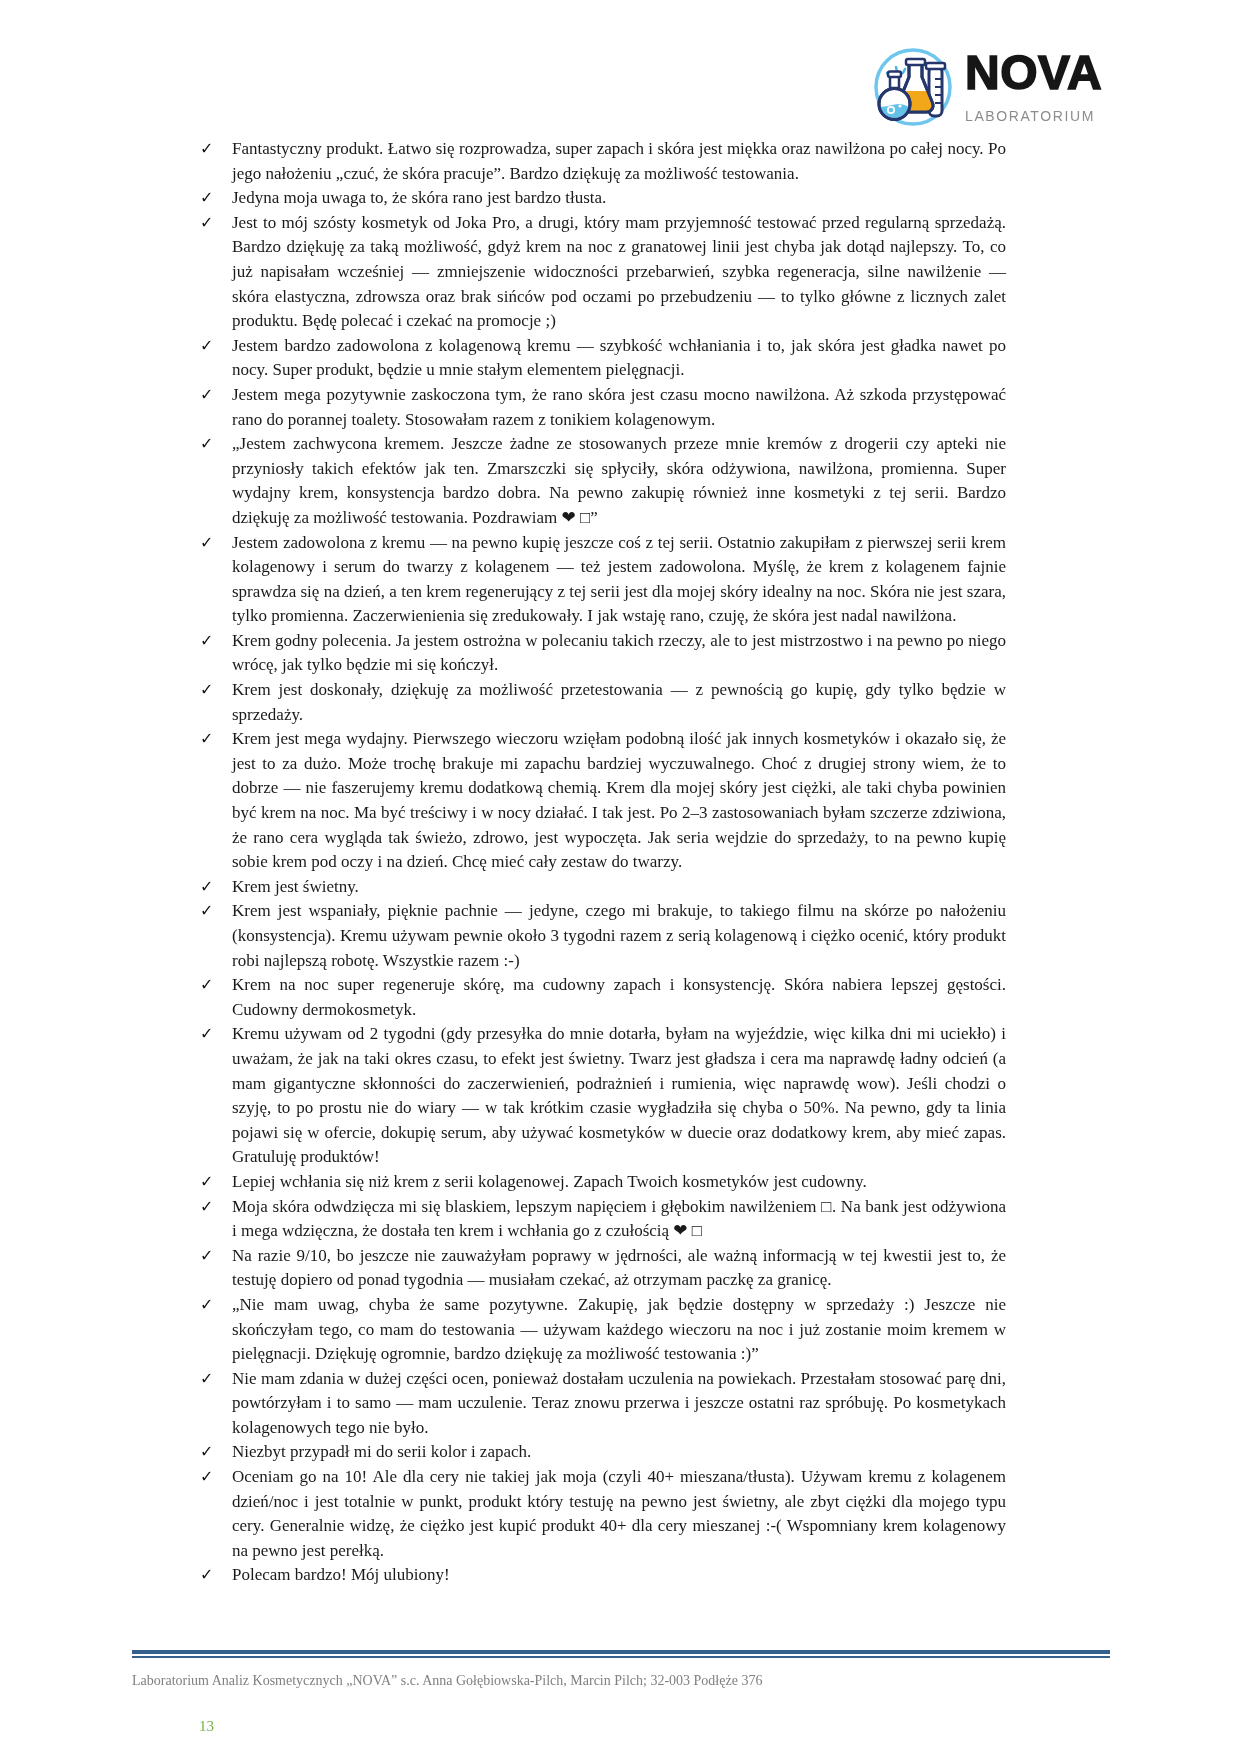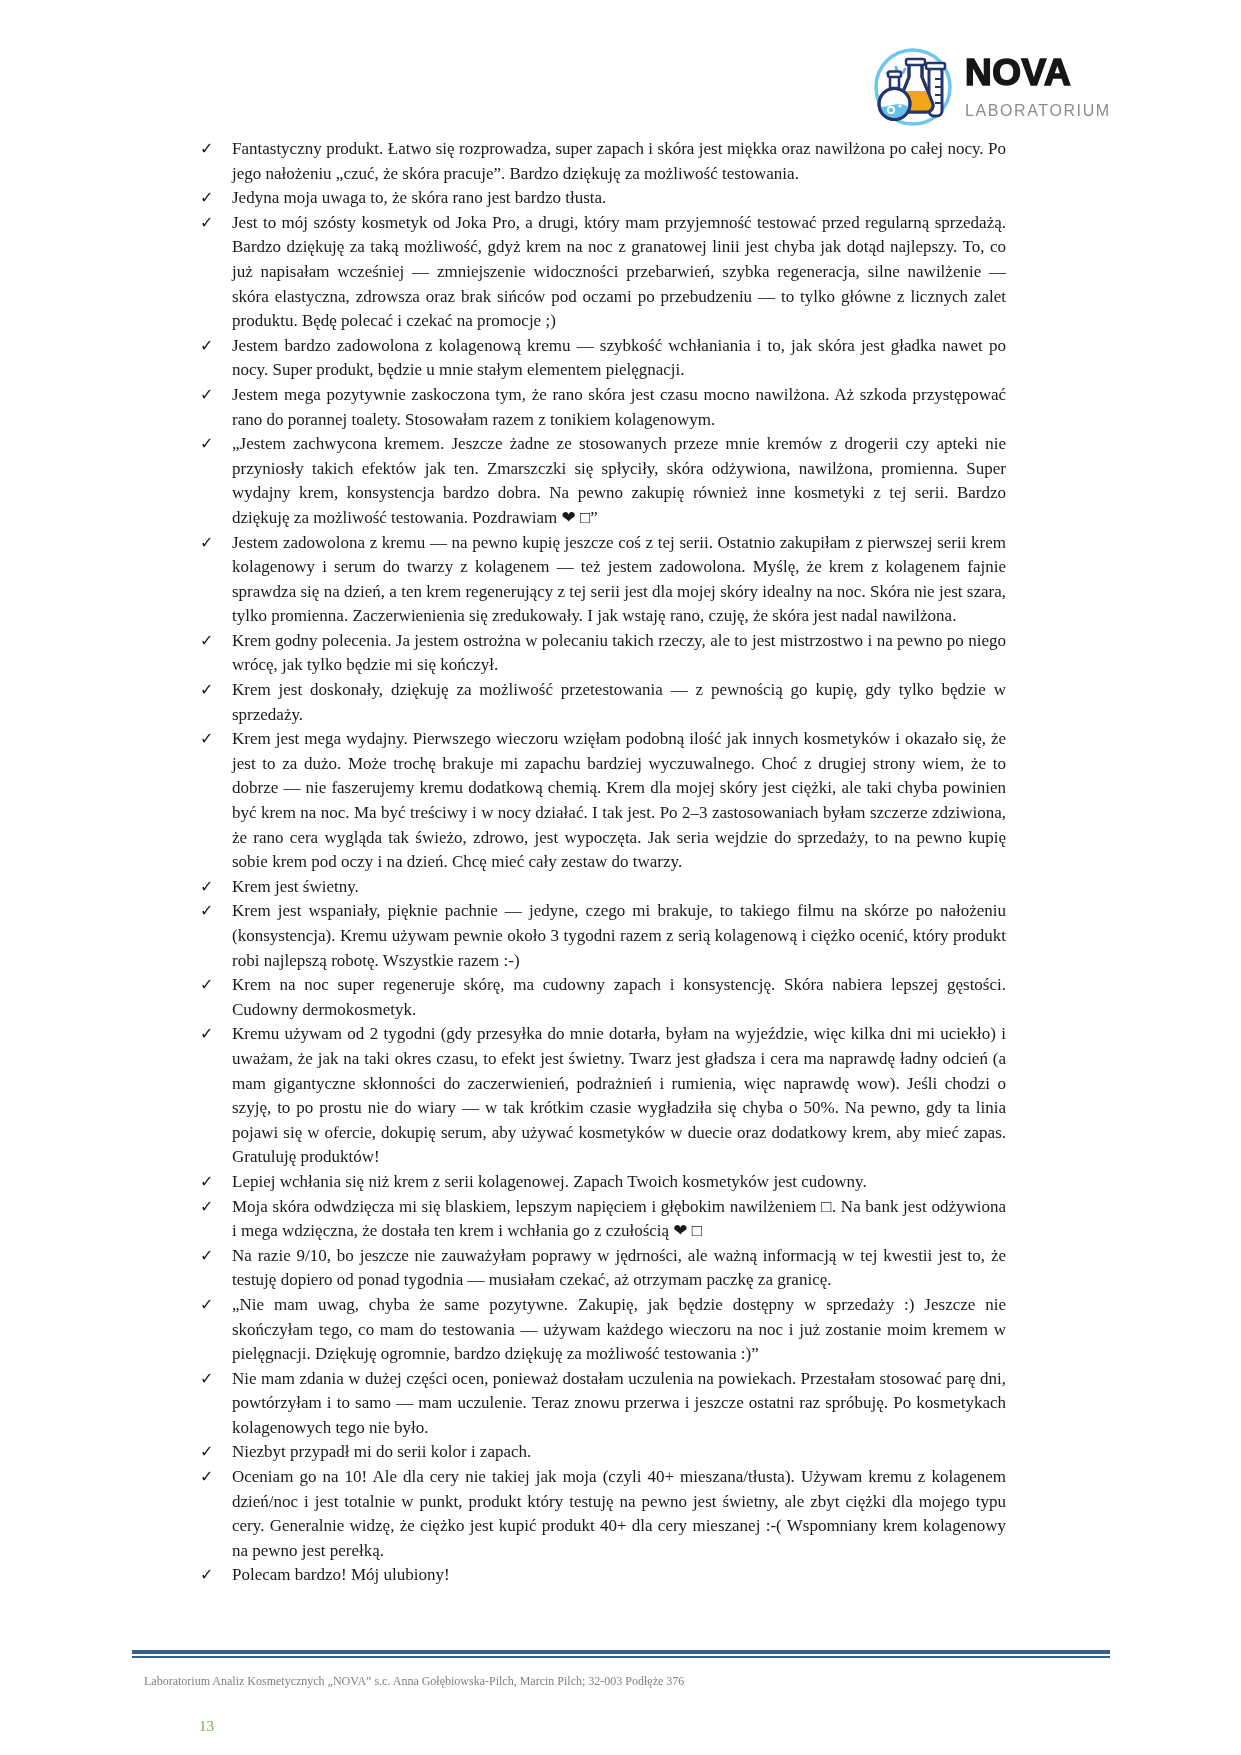--- a/index.html
+++ b/index.html
@@ -29,32 +29,31 @@
     top:44px;
     left:872px;
     display:flex;
     align-items:center;
   }
   .logo-icon{display:block;}
   .logo-text{margin-left:7px;line-height:1;}
   .logo-name{
     font-family:"Liberation Sans","DejaVu Sans",sans-serif;
     font-weight:700;
-    font-size:37px;
+    font-size:48px;
     letter-spacing:0.5px;
     color:#161616;
     -webkit-text-stroke:1.6px #161616;
   }
   .logo-sub{
     font-family:"Liberation Sans","DejaVu Sans",sans-serif;
-    font-size:16px;
+    font-size:14px;
     letter-spacing:1.6px;
     color:#8C8C8C;
     margin-top:12px;
-    text-align:right;
   }
 
   
   .reviews{
     position:absolute;
     top:137px;
     left:200px;
     width:806px;
   }
   .review-item{
@@ -81,24 +80,24 @@
     position:absolute;
     left:132px;
     top:1650px;
     width:978px;
   }
   .rule-thick{height:4px;background:var(--rule-blue);}
   .rule-gap{height:2px;background:#ffffff;}
   .rule-thin{height:2px;background:var(--rule-blue);}
   .footer-text{
     position:absolute;
-    left:144px;
+    left:132px;
     top:1668px;
     width:980px;
-    font-size:12px;
+    font-size:14px;
     line-height:26px;
     color:var(--footer-gray);
   }
   .page-number{
     position:absolute;
     left:199px;
     top:1718px;
     font-size:15px;
     color:var(--page-green);
   }

